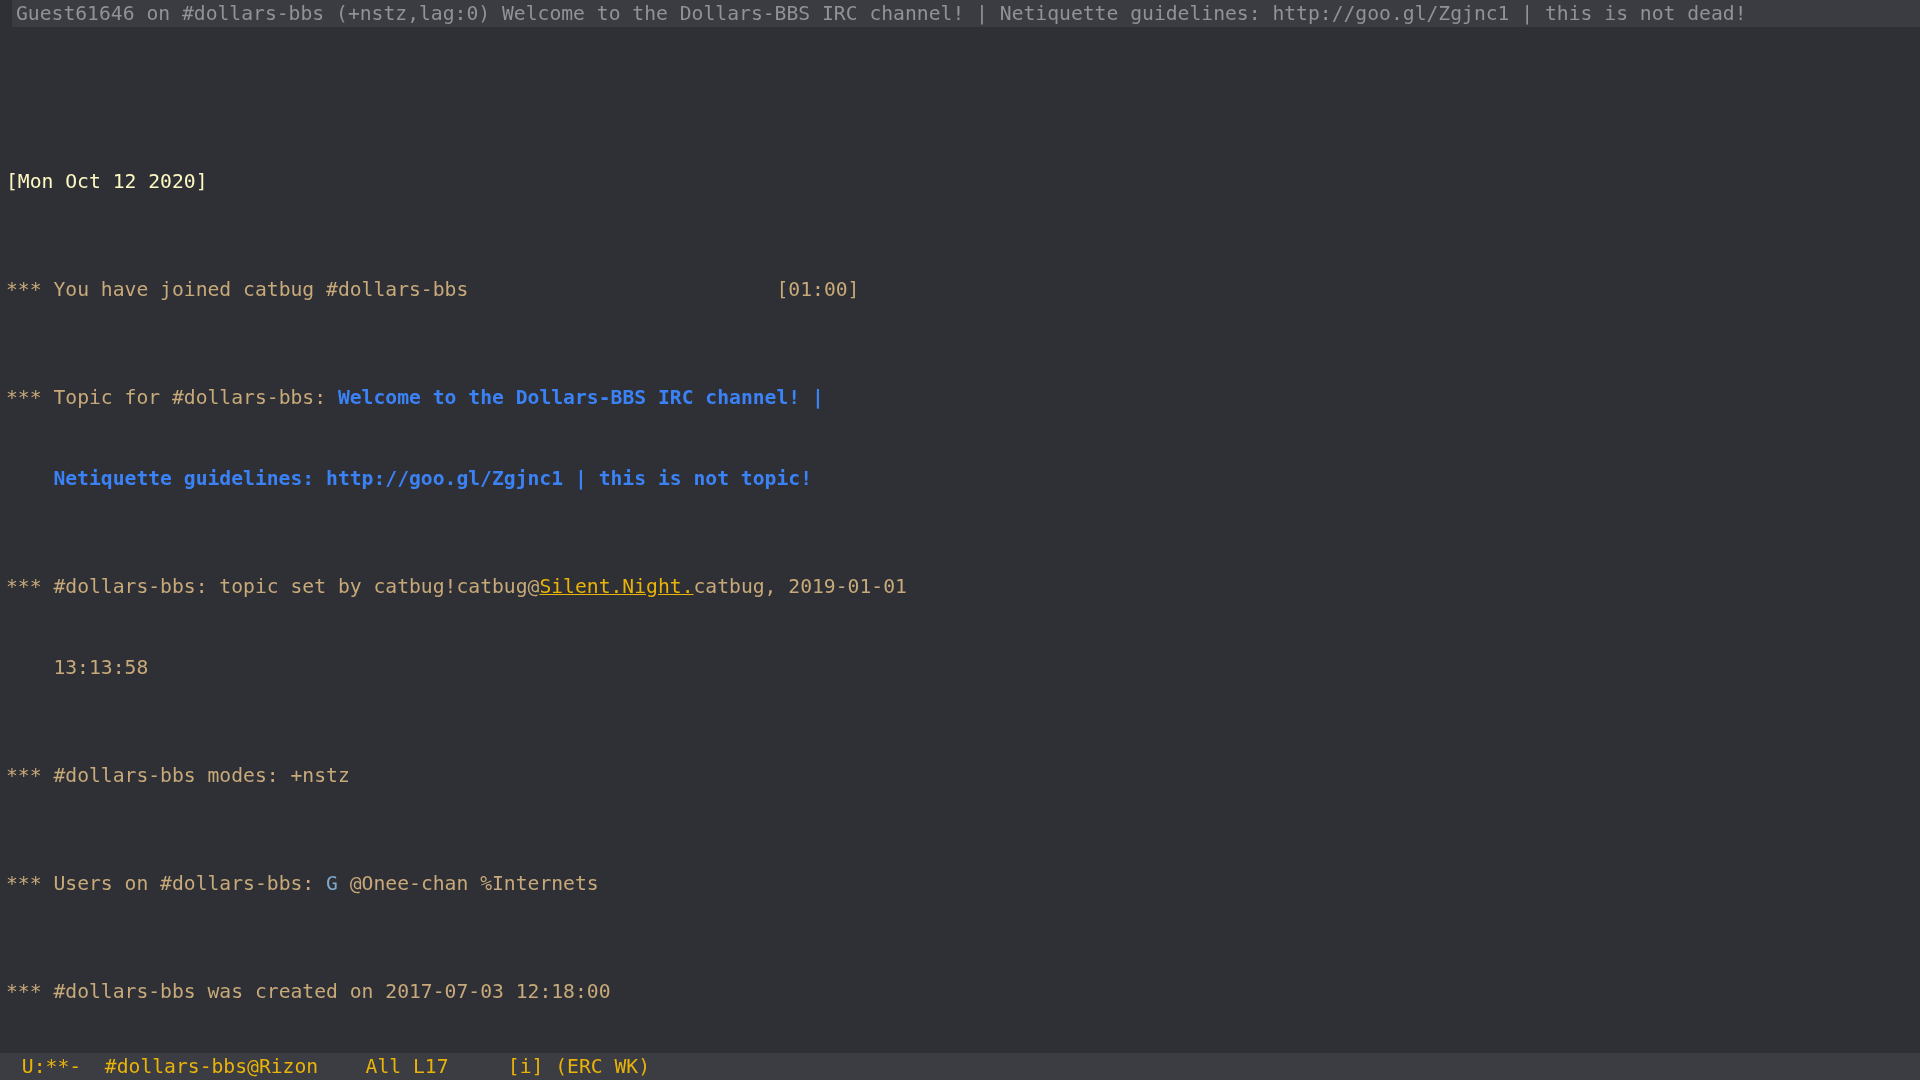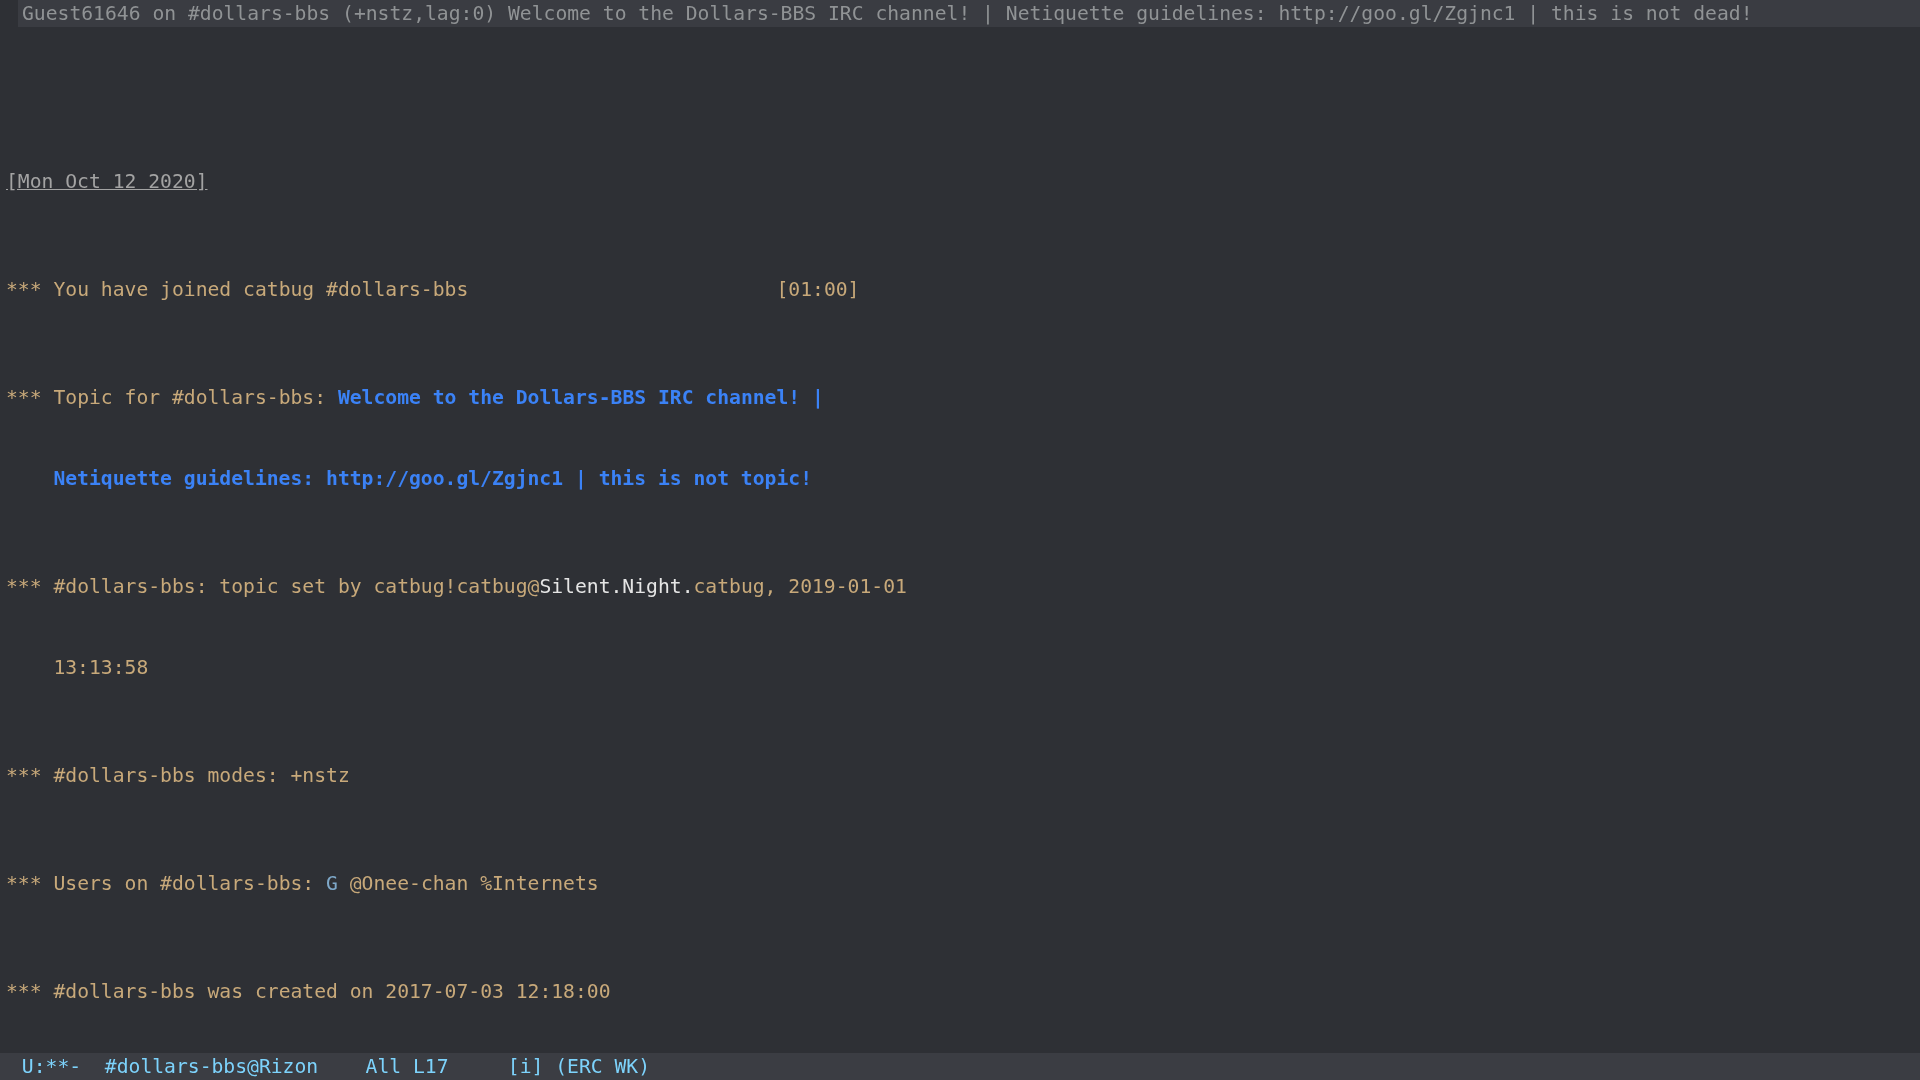--- a/index.html
+++ b/index.html
@@ -11,40 +11,40 @@
     font-family: "Menlo", "Consolas", "DejaVu Sans Mono", monospace;
     font-size: 19.7px;
     line-height: 27px;
     overflow: hidden;
     color: #c8a97a;
   }
 
   .titlebar {
     position: absolute;
     top: 0;
-    left: 18px;
+    left: 12px;
     right: 0;
     height: 27px;
     padding: 0 4px;
     background: #3a3c42;
     color: #909395;
     white-space: nowrap;
     overflow: hidden;
     font-size: 19.7px;
     line-height: 27px;
   }
 
   .modeline {
     position: absolute;
     left: 0;
     right: 0;
     bottom: 0;
     height: 27px;
     background: #3b3d43;
-    color: #7dd3fc;
+    color: #eab308;
     white-space: pre;
     overflow: hidden;
     font-size: 19.7px;
     line-height: 27px;
     padding-left: 10px;
   }
 
   .buffer {
     position: absolute;
     top: 27px;
@@ -61,26 +61,26 @@
   }
   .linebody {
     white-space: pre-wrap;
   }
   .timecol {
     white-space: pre;
     color: #c8a97a;
     padding-right: 0;
   }
 
-  .datestamp { color: #a3a3a3; text-decoration: underline; }
+  .datestamp { color: #fef9c3; }
   .stars { color: #c8a97a; }
   .notice { color: #c8a97a; }
   .topic { color: #3b82f6; font-weight: 600; }
   .me-nick { color: #7ea8c9; font-weight: normal; }
-  .linklike { color: #e5e5e5; }
+  .linklike { color: #eab308; text-decoration: underline; }
 
   .indent { display: inline-block; width: 4ch; }
 </style>
 </head>
 <body>
 
 <div class="titlebar">
   <span>Guest61646 on #dollars-bbs (+nstz,lag:0) Welcome to the Dollars-BBS IRC channel! | Netiquette guidelines: http://goo.gl/Zgjnc1 | this is not dead!</span>
 </div>
 

